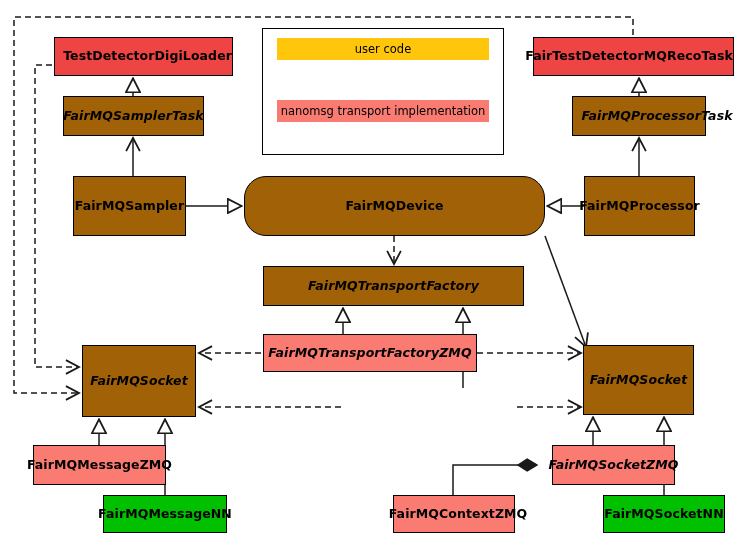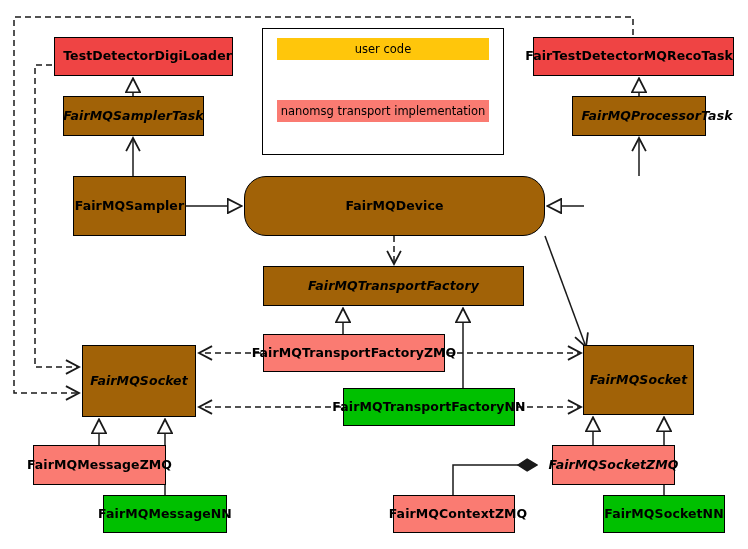--- a/index.html
+++ b/index.html
@@ -155,32 +155,32 @@
   </div>
 
   <div class="node fill-frame" style="left:73px; top:176px; width:113px; height:60px;">
     <span>FairMQSampler</span>
   </div>
 
   <div class="node fill-frame" style="left:244px; top:176px; width:301px; height:60px;border-radius:22px;">
     <span>FairMQDevice</span>
   </div>
 
+  <div class="node fill-frame" style="left:584px; top:176px; width:111px; height:60px;">
+    <span>FairMQProcessor</span>
+  </div>
 
   <div class="node fill-frame italic" style="left:263px; top:266px; width:261px; height:40px;">
     <span>FairMQTransportFactory</span>
   </div>
 
-  <div class="node fill-zmq" style="left:263px; top:334px; width:182px; height:38px;">
+  <div class="node fill-zmq" style="left:263px; top:334px; width:214px; height:38px;font-style:italic;">
     <span>FairMQTransportFactoryZMQ</span>
   </div>
 
-  <div class="node fill-nn" style="left:343px; top:388px; width:172px; height:38px;">
-    <span>FairMQTransportFactoryNN</span>
-  </div>
 
   <div class="node fill-frame italic" style="left:82px; top:345px; width:114px; height:72px;">
     <span>FairMQSocket</span>
   </div>
 
   <div class="node fill-frame italic" style="left:583px; top:345px; width:111px; height:70px;">
     <span>FairMQSocket</span>
   </div>
 
   <div class="node fill-zmq" style="left:33px; top:445px; width:133px; height:40px;">

